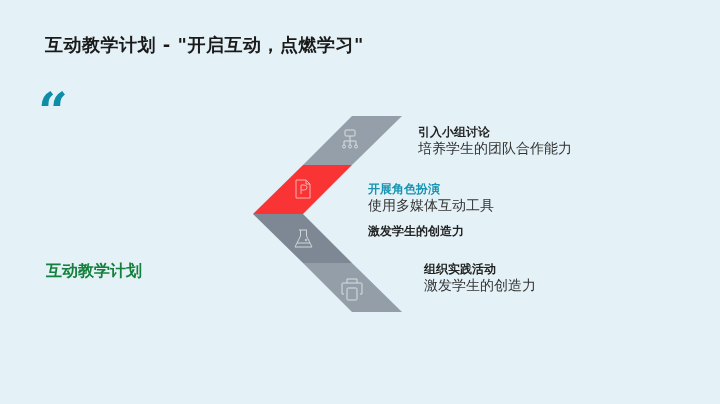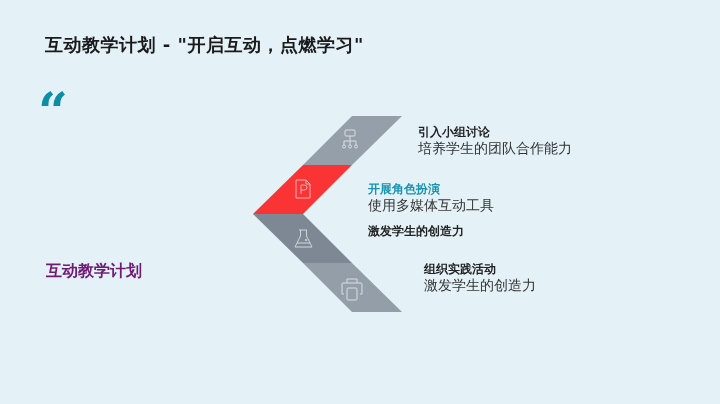--- a/index.html
+++ b/index.html
@@ -14,21 +14,21 @@
     font-size:18px; font-weight:bold; color:#1a1a1a;
     letter-spacing:0.5px; white-space:nowrap;
   }
   .quote-mark {
     position:absolute; left:38px; top:86px;
     font-size:52px; font-weight:bold; color:#0e8ea6;
     font-family:"DejaVu Serif", serif; line-height:1;
   }
   .side-label {
     position:absolute; left:46px; top:261px;
-    font-size:16px; font-weight:bold; color:#701a75; white-space:nowrap;
+    font-size:16px; font-weight:bold; color:#15803d; white-space:nowrap;
   }
   svg.chevron { position:absolute; left:0; top:0; }
   .item { position:absolute; white-space:nowrap; }
   .item .h { font-size:12px; font-weight:bold; color:#222; line-height:15px; }
   .item .s { font-size:14px; color:#333; line-height:12px; margin-top:2px; }
   .item.active .h { color:#1794b3; }
 </style>
 </head>
 <body>
 

